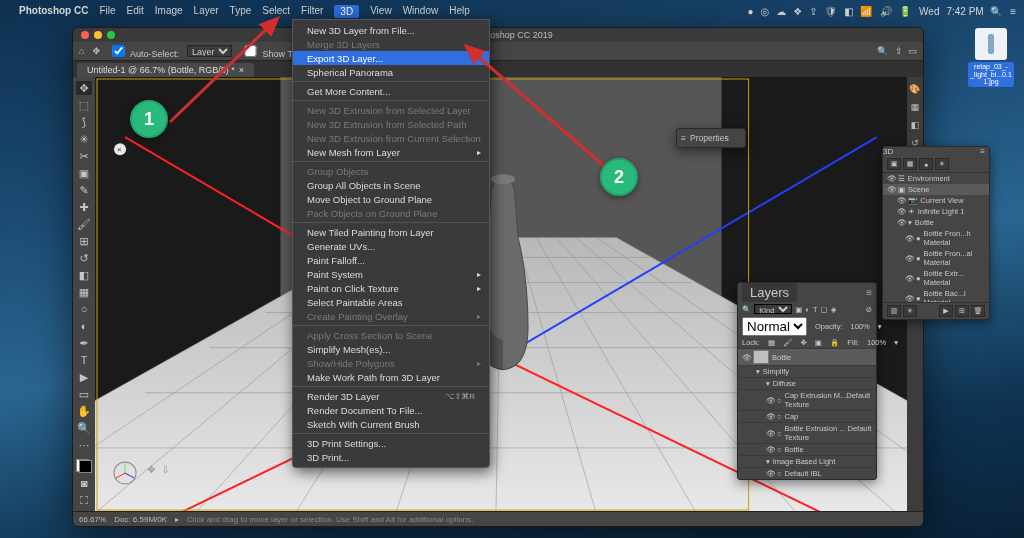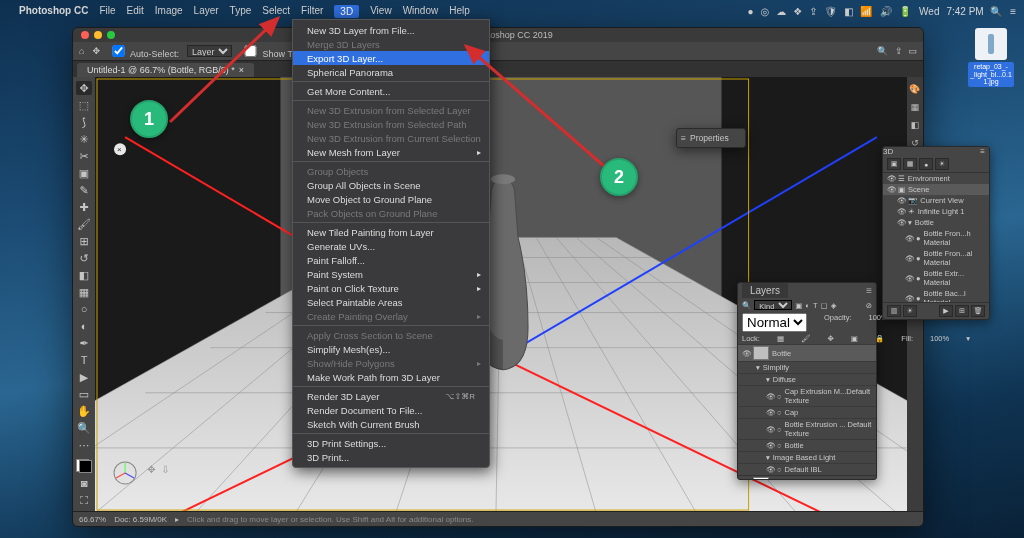--- a/index.html
+++ b/index.html
@@ -56,33 +56,33 @@
     border:1px solid #888;}
   .toolbar .swatches .bg{position:absolute;bottom:0;right:0;width:11px;height:11px;
     background:#000;border:1px solid #888;}
   
   .canvas-area{flex:1;background:#262626;position:relative;overflow:hidden;}
   .statusbar{height:14px;background:#454545;border-top:1px solid #222;font-size:8px;
     color:#bcbcbc;display:flex;align-items:center;gap:8px;padding:0 6px;}
   
   .panel{position:absolute;background:#454545;border:1px solid #2a2a2a;border-radius:3px;
     font-size:8.5px;color:#c8c8c8;box-shadow:0 3px 12px rgba(0,0,0,.5);}
-  .panel .p-tab{background:#383838;padding:2px 8px;display:inline-block;font-size:10px;
+  .panel .p-tab{background:#383838;padding:2px 8px;display:inline-block;font-size:13px;
     border-radius:2px 2px 0 0;text-align:center;}
   .panel .p-head{display:flex;align-items:center;justify-content:space-between;padding:0 4px;}
   .panel .p-head .dots{font-size:10px;color:#aaa;}
   
   .prop-panel{top:128px;left:676px;width:60px;height:14px;padding:2px 4px;
     display:flex;align-items:center;gap:4px;}
   
   .layers-panel{top:282px;left:737px;width:138px;height:196px;display:flex;flex-direction:column;}
   .layers-panel .controls{display:flex;gap:3px;padding:2px 4px;align-items:center;font-size:7.5px;}
   .layers-panel .controls select,.layers-panel .controls input{background:#3a3a3a;
     border:1px solid #000000;color:#ccc;font-size:7.5px;height:10px;}
-  .layers-panel .row{padding:1px 4px;display:flex;align-items:flex-start;gap:17px;font-size:7.5px;}
+  .layers-panel .row{padding:1px 4px;display:flex;align-items:center;gap:8px;font-size:7.5px;}
   .layers-panel .layer-item{display:flex;align-items:center;gap:3px;padding:1px 4px;
     font-size:7.5px;border-top:1px solid #3a3a3a;}
   .layers-panel .layer-item.sel{background:#5a5a5a;}
   .layers-panel .eye{width:8px;text-align:center;}
   .layers-panel .thumb{width:14px;height:12px;background:#bfbfbf;border:1px solid #777;}
   .layers-panel .tree{flex:1;overflow:hidden;}
   .layers-panel .sub{padding-left:18px;}
   .layers-panel .sub2{padding-left:28px;}
   
   .anno{position:absolute;z-index:600;width:34px;height:34px;border-radius:50%;

